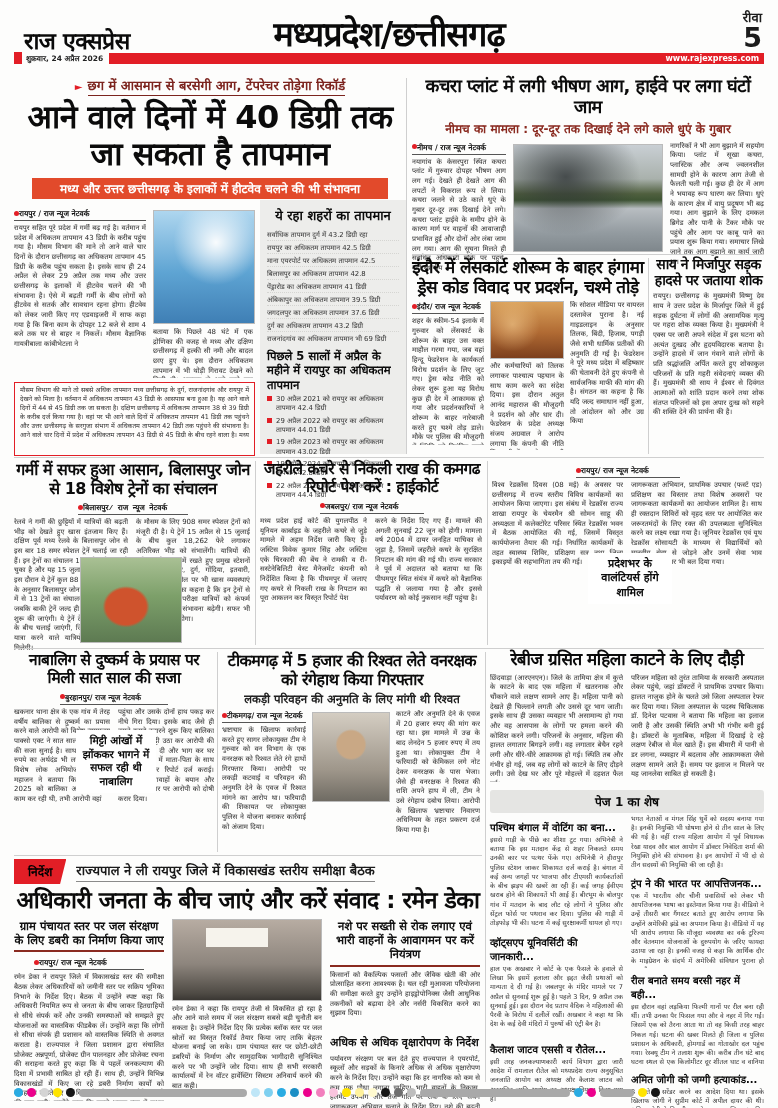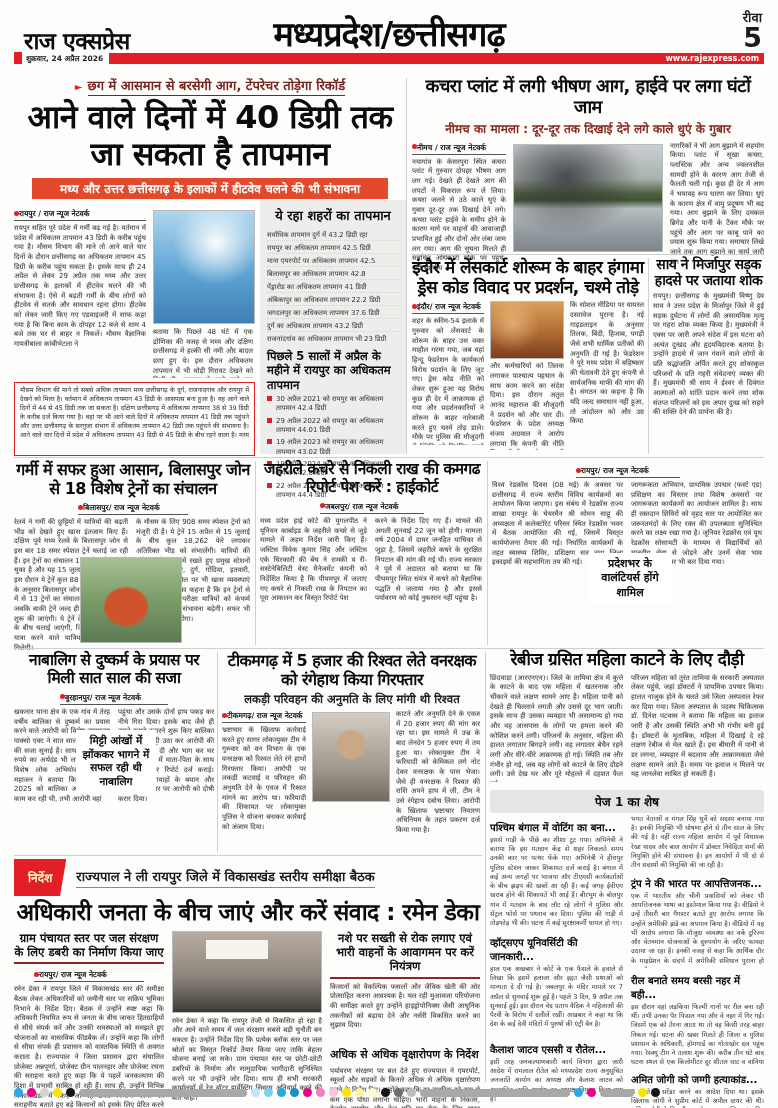--- a/index.html
+++ b/index.html
@@ -53,22 +53,22 @@
     linear-gradient(180deg,#a9c094 0%,#7da06a 45%,#5d7a52 100%);}
   .photo-portrait{background:radial-gradient(circle at 50% 36%,#c9a885 0 20%,rgba(201,168,133,0) 23%),
     linear-gradient(180deg,#d4cdc2 0%,#9e968a 65%,#6f6b63 100%);}
   .photo-meeting{background:linear-gradient(#f6f3ec,#f6f3ec) no-repeat 38% 14%/42% 24%,
     linear-gradient(180deg,#b7aca2 0%,#8d857d 55%,#4e4a44 92%,#3a3733 100%);}
   
   .p1-header{background:#e5e5e3;border-radius:3px;font-size:12px;font-weight:bold;text-align:center;padding:3px 0;color:#0b0b0b;}
   .p1-item-h{font-size:10px;font-weight:bold;color:#0b0b0b;margin:5px 0 2px;}
   .p1-item-b{font-size:6.6px;line-height:1.4;text-align:justify;color:#333;}
   
-  .dir-label{background:#e21e26;color:#fef9c3;font-size:12px;font-weight:bold;text-align:center;
-             padding:10px 14px;clip-path:polygon(0 0,100% 0,88% 100%,0 100%);}
+  .dir-label{background:#e21e26;color:#000000;font-size:12px;font-weight:bold;text-align:center;
+             padding:4px 14px;clip-path:polygon(0 0,100% 0,88% 100%,0 100%);}
   .gov-kicker{font-size:13px;font-weight:bold;color:#1a1a1a;border-bottom:1px solid #8a8a8a;padding-bottom:2px;}
   .gov-sub{font-size:11.5px;font-weight:bold;text-align:center;line-height:1.25;color:#111;
            border-bottom:2px solid #8a2a20;padding-bottom:3px;}
   
   .marks{display:flex;align-items:center;gap:4px;}
   .mdot{width:9px;height:9px;border-radius:50%;flex:0 0 auto;}
   .mbar{height:8px;border-radius:4px;background:#a9a9a9;flex:0 0 auto;}
 </style>
 </head>
 <body>
@@ -114,24 +114,24 @@
         <div class="hl-body" style="height:52px;">मौसम विभाग की माने तो सबसे अधिक तापमान मध्य छत्तीसगढ़ के दुर्ग, राजनांदगांव और रायपुर में देखने को मिला है। वर्तमान में अधिकतम तापमान 43 डिग्री के आसपास बना हुआ है। यह आने वाले दिनों में 44 से 45 डिग्री तक जा सकता है। दक्षिण छत्तीसगढ़ में अधिकतम तापमान 38 से 39 डिग्री के करीब दर्ज किया गया है। वहां पर भी आने वाले दिनों में अधिकतम तापमान 41 डिग्री तक पहुंचने और उत्तर छत्तीसगढ़ के सरगुजा संभाग में अधिकतम तापमान 42 डिग्री तक पहुंचने की संभावना है। आने वाले चार दिनों में प्रदेश में अधिकतम तापमान 43 डिग्री से 45 डिग्री के बीच रहने वाला है। मध्य छत्तीसगढ़ में हवा की दिशा उत्तर पश्चिम की ओर से आ रही है लेकिन दक्षिण छत्तीसगढ़ में यह दक्षिण की ओर से आ रही है। इसके साथ ही नमी का आगमन भी हो रहा है।</div>
       </div>
 
       <div class="abs temp-box" style="left:246px;top:-6px;width:146px;height:254px;box-sizing:border-box;">
         <div class="temp-title">ये रहा शहरों का तापमान</div>
         <div class="temp-item">सर्वाधिक तापमान दुर्ग में 43.2 डिग्री रहा</div>
         <div class="temp-item">रायपुर का अधिकतम तापमान 42.5 डिग्री</div>
         <div class="temp-item">माना एयरपोर्ट पर अधिकतम तापमान 42.5</div>
         <div class="temp-item">बिलासपुर का अधिकतम तापमान 42.8</div>
         <div class="temp-item">पेंड्रारोड का अधिकतम तापमान 41 डिग्री</div>
-        <div class="temp-item">अंबिकापुर का अधिकतम तापमान 22.2 डिग्री</div>
+        <div class="temp-item">अंबिकापुर का अधिकतम तापमान 39.5 डिग्री</div>
         <div class="temp-item">जगदलपुर का अधिकतम तापमान 37.6 डिग्री</div>
         <div class="temp-item">दुर्ग का अधिकतम तापमान 43.2 डिग्री</div>
-        <div class="temp-item" style="border-bottom:none;">राजनांदगांव का अधिकतम तापमान भी 23 डिग्री</div>
+        <div class="temp-item" style="border-bottom:none;">राजनांदगांव का अधिकतम तापमान भी 69 डिग्री</div>
         <div class="temp-sub">पिछले 5 सालों में अप्रैल के महीने में रायपुर का अधिकतम तापमान</div>
         <div class="hist-item">
             <span class="sq"></span>
             <span>30 अप्रैल 2021 को रायपुर का अधिकतम तापमान 42.4 डिग्री</span>
           </div>
         <div class="hist-item">
             <span class="sq"></span>
             <span>29 अप्रैल 2022 को रायपुर का अधिकतम तापमान 44.01 डिग्री</span>
           </div>
         <div class="hist-item">
@@ -193,21 +193,21 @@
 
   <div class="abs" style="left:653px;top:256px;width:111px;height:198px;">
     <div class="headline" style="font-size:14px;">साय ने मिर्जापुर सड़क हादसे पर जताया शोक</div>
     <div class="body-text" style="height:136px;margin-top:4px;">रायपुर। छत्तीसगढ़ के मुख्यमंत्री विष्णु देव साय ने उत्तर प्रदेश के मिर्जापुर जिले में हुई सड़क दुर्घटना में लोगों की असामयिक मृत्यु पर गहरा शोक व्यक्त किया है। मुख्यमंत्री ने एक्स पर जारी अपने संदेश में इस घटना को अत्यंत दुःखद और हृदयविदारक बताया है। उन्होंने हादसे में जान गंवाने वाले लोगों के प्रति श्रद्धांजलि अर्पित करते हुए शोकाकुल परिजनों के प्रति गहरी संवेदनाएं व्यक्त की हैं। मुख्यमंत्री श्री साय ने ईश्वर से दिवंगत आत्माओं को शांति प्रदान करने तथा शोक संतप्त परिजनों को इस अपार दुःख को सहने की शक्ति देने की प्रार्थना की है।</div>
   </div>
 
   <div class="abs hrule" style="left:14px;top:457px;width:750px;"></div>
 
   <div class="abs" style="left:14px;top:461px;width:238px;height:184px;">
     <div class="headline" style="font-size:16px;">गर्मी में सफर हुआ आसान, बिलासपुर जोन से 18 विशेष ट्रेनों का संचालन</div>
-    <div class="byline" style="width:110px;margin:4px auto 3px;">
+    <div class="byline" style="width:110px;margin:4px auto 3px;font-family:Liberation Mono, monospace;">
       <span class="dot"></span>
       <span class="btxt">बिलासपुर/ राज न्यूज नेटवर्क</span>
     </div>
     <div style="display:flex;gap:8px;">
       <div class="body-text" style="width:114px;height:132px;">रेलवे ने गर्मी की छुट्टियों में यात्रियों की बढ़ती भीड़ को देखते हुए खास इंतजाम किए हैं। दक्षिण पूर्व मध्य रेलवे के बिलासपुर जोन से इस बार 18 समर स्पेशल ट्रेनें चलाई जा रही हैं। इन ट्रेनों का संचालन 15 अप्रैल से शुरू हो चुका है और यह 15 जुलाई तक जारी रहेगा। इस दौरान ये ट्रेनें कुल 88 फेरे लगाएंगी। रेलवे के अनुसार बिलासपुर जोन से 18 स्पेशल ट्रेनों में से 13 ट्रेनों का संचालन शुरू हो चुका है, जबकि बाकी ट्रेनें जल्द ही चरणबद्ध तरीके से शुरू की जाएंगी। ये ट्रेनें देश के प्रमुख शहरों के बीच चलाई जाएंगी, जिससे लंबी दूरी की यात्रा करने वाले यात्रियों को बड़ी राहत मिलेगी।</div>
       <div class="body-text" style="width:114px;height:132px;">के मौसम के लिए 908 समर स्पेशल ट्रेनों को मंजूरी दी है। ये ट्रेनें 15 अप्रैल से 15 जुलाई के बीच कुल 18,262 फेरे लगाकर अतिरिक्त भीड़ को संभालेंगी। यात्रियों की सुविधा को ध्यान में रखते हुए प्रमुख स्टेशनों बिलासपुर, रायपुर, दुर्ग, गोंदिया, इतवारी, रायगढ़ और शहडोल पर भी खास व्यवस्थाएं की गई हैं। रेलवे का कहना है कि इन ट्रेनों से भीड़ कम होगी, परीक्षा यात्रियों को कंफर्म टिकट मिलने की संभावना बढ़ेगी। सफर भी ज्यादा आरामदेह होगा।</div>
     </div>
     <div class="abs photo photo-train" style="left:66px;top:96px;width:100px;height:84px;"></div>
   </div>
 

